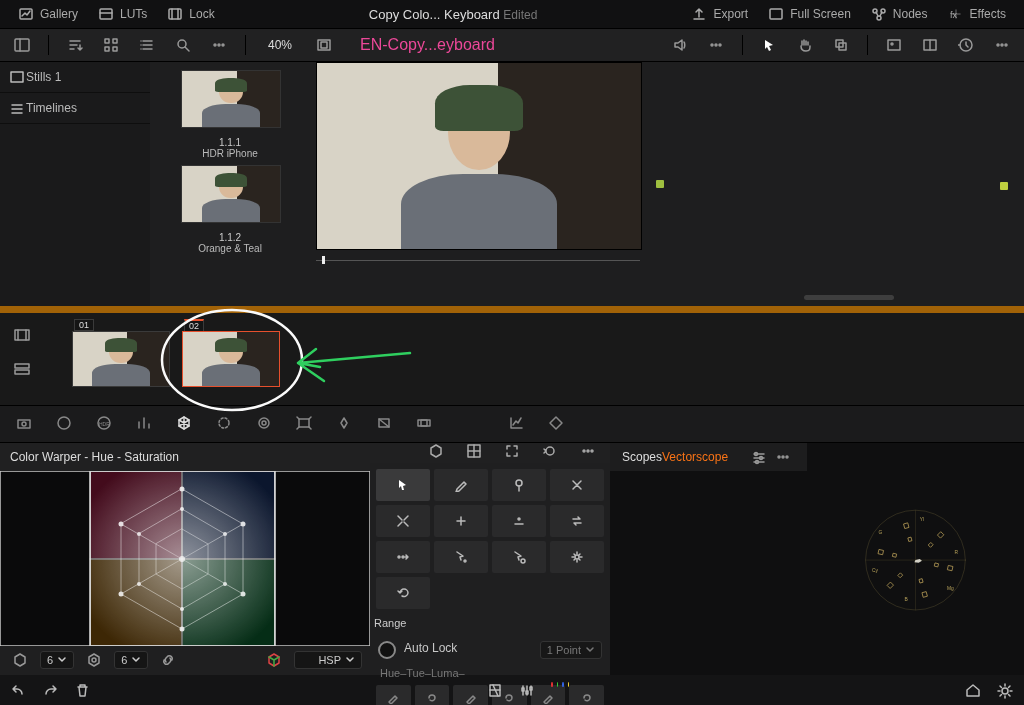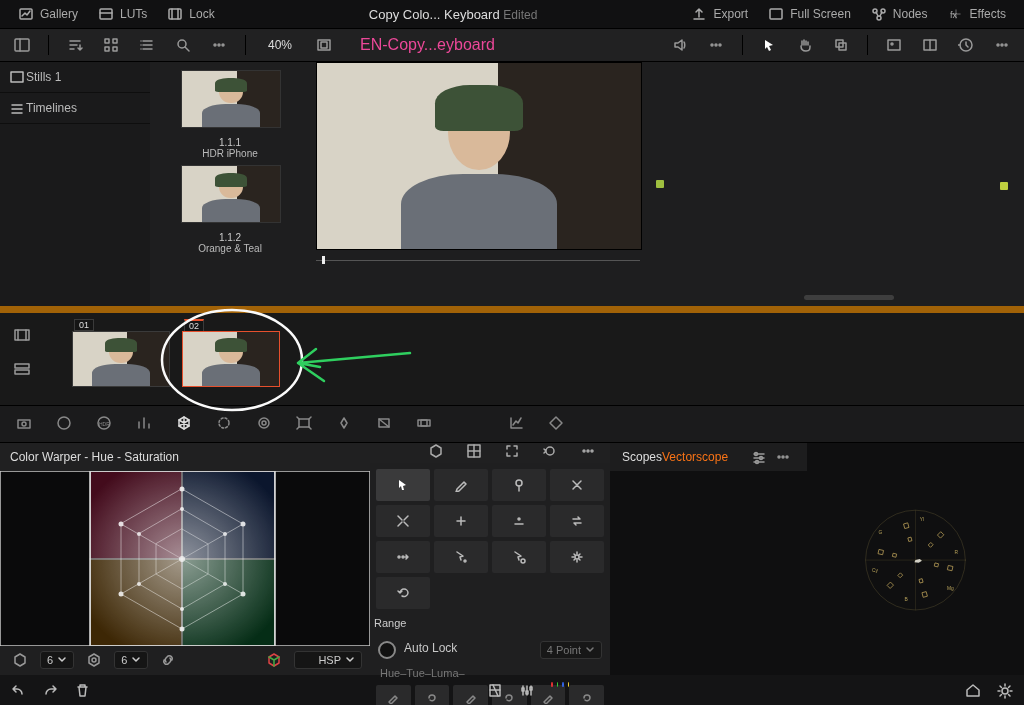--- a/index.html
+++ b/index.html
@@ -667,21 +667,21 @@
             <path d="M4 7a4 4 0 118 0 4 4 0 01-6 3M4 7l-2-2m2 2l2-2"></path>
           </svg>
         </div>
     </div>
     <div class="range-lab">Range</div>
     <div class="range-bar"></div>
     <div class="autolock">
       <span class="switch"></span>
       <span>Auto Lock</span>
       <span class="pts">
-          <span>4 Point</span>
+          <span>1 Point</span>
           <svg width="10" height="10">
             <path d="M2 3l3 3 3-3"></path>
           </svg>
         </span>
     </div>
     <div class="hsl-row">
       <span>Hue</span>
         <span>–</span>
       <span>Tue</span>
         <span>–</span>

